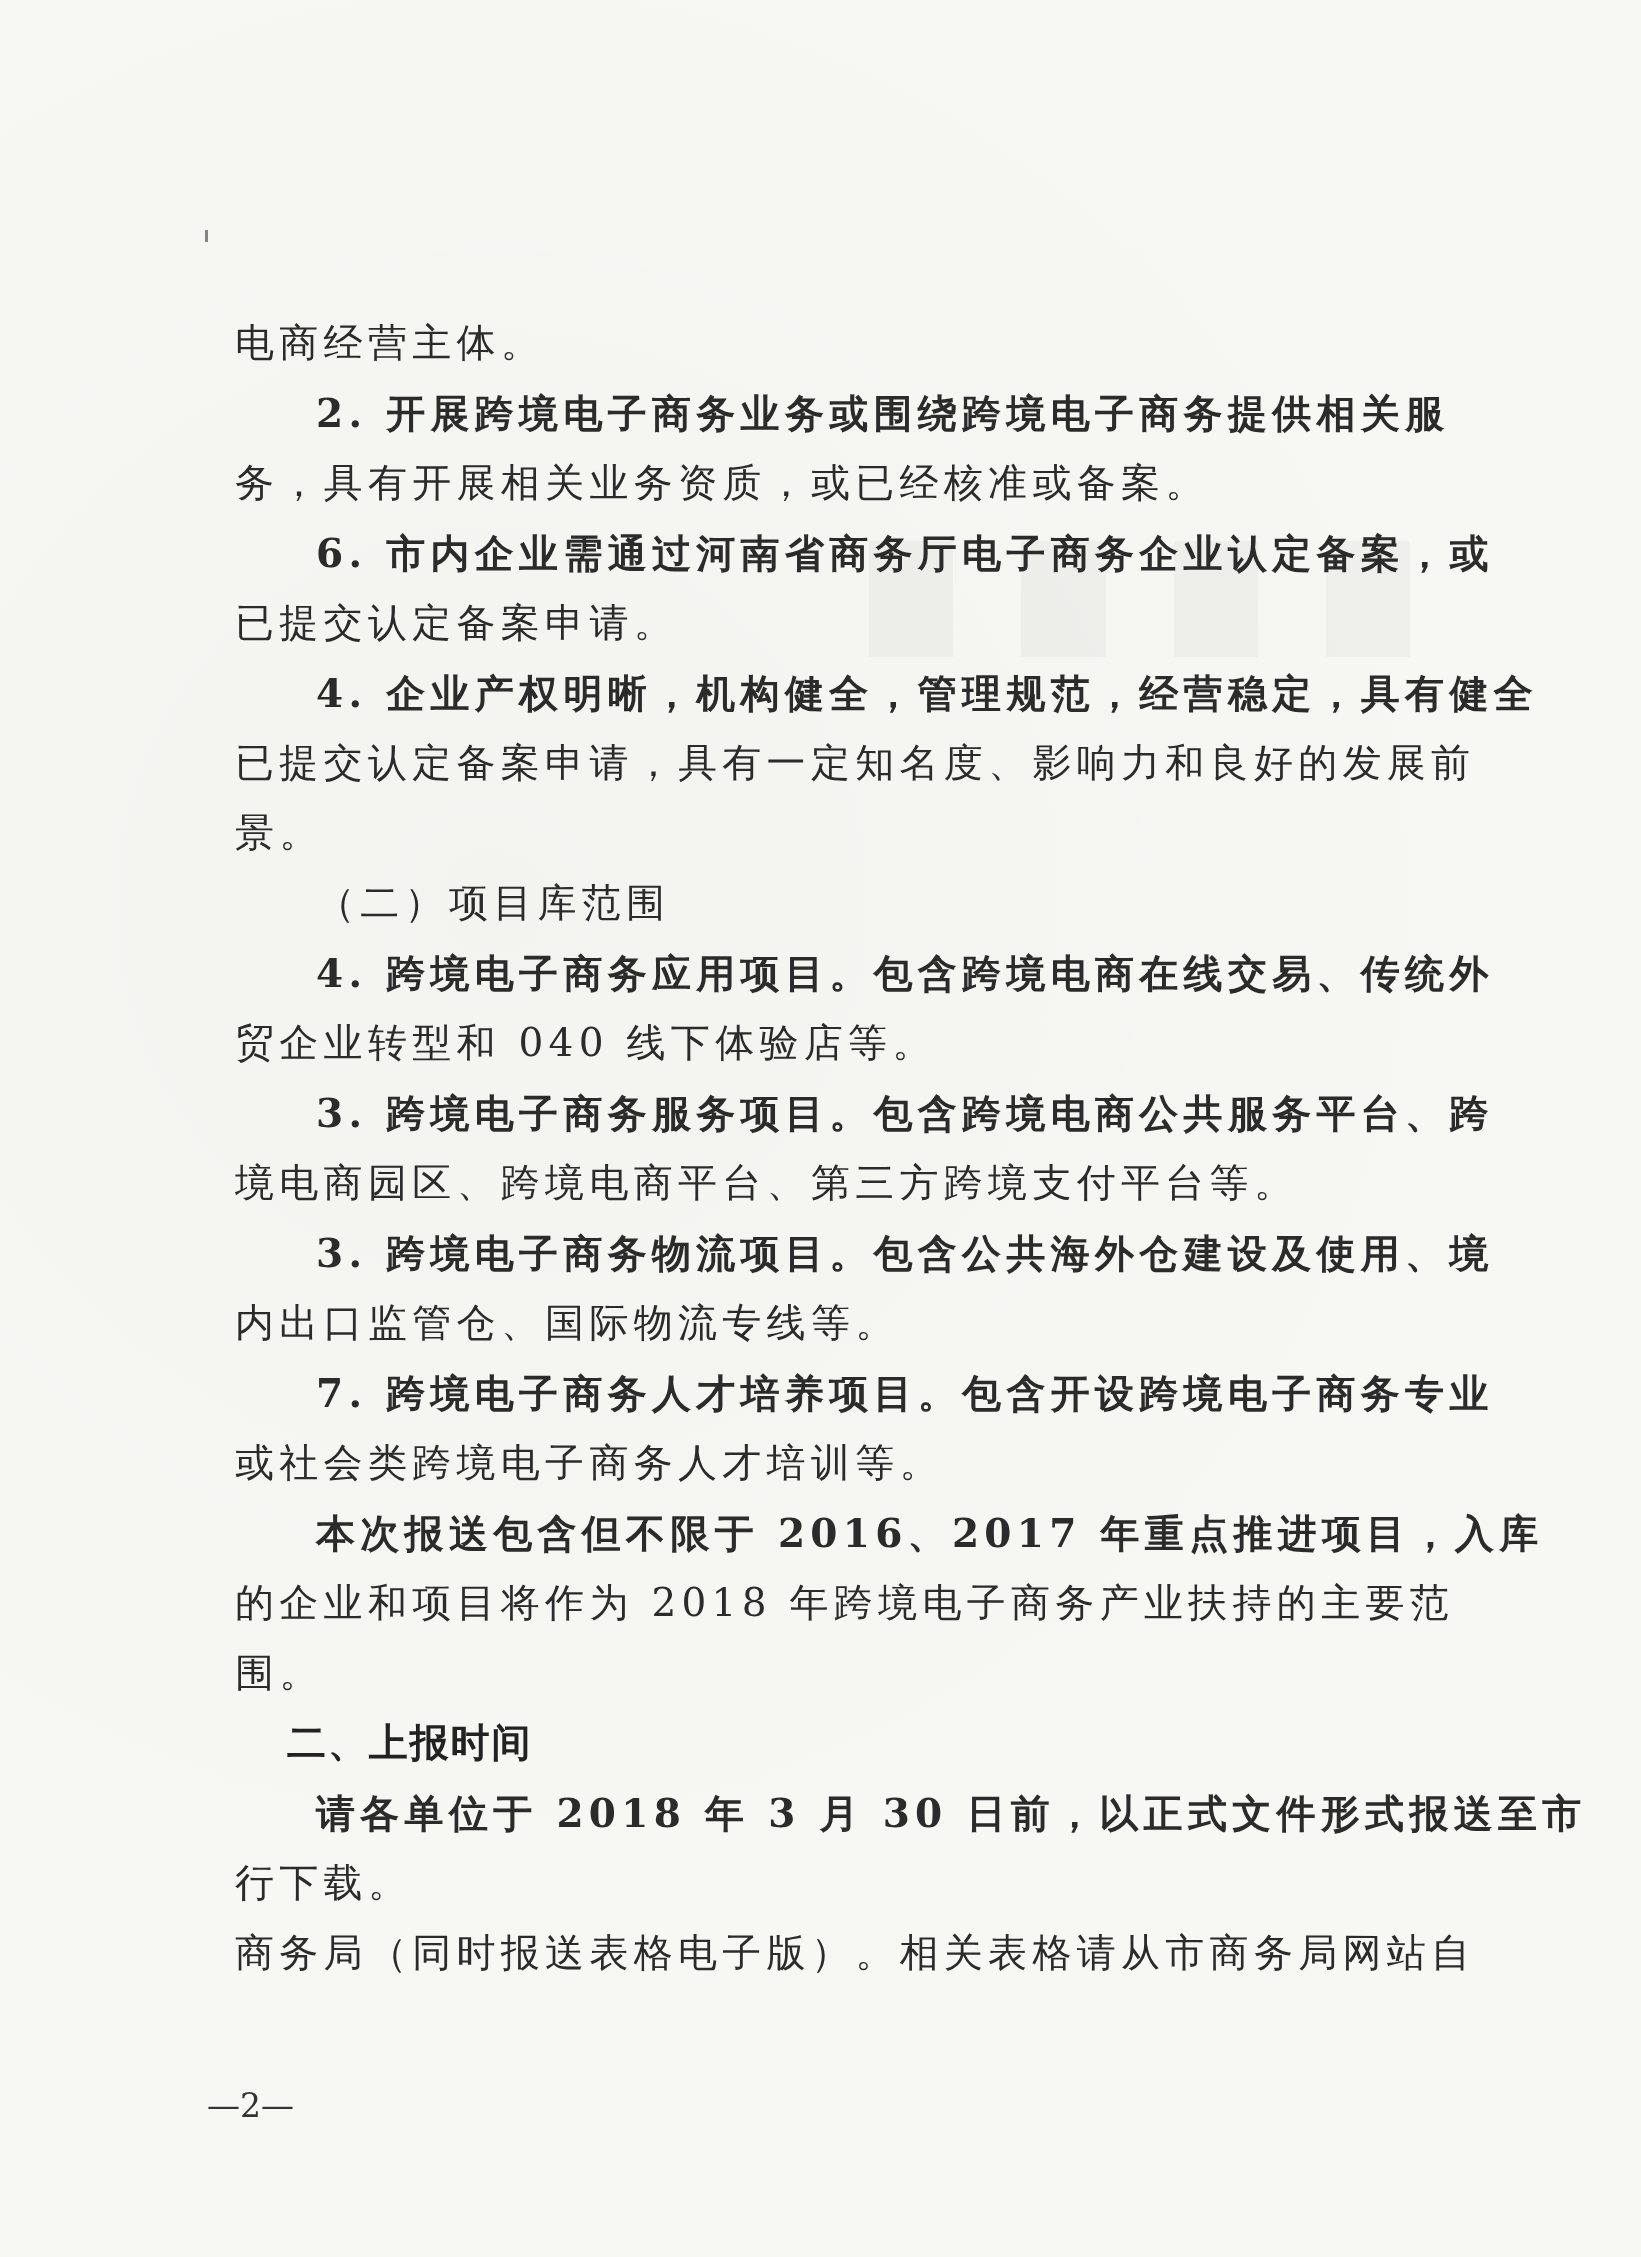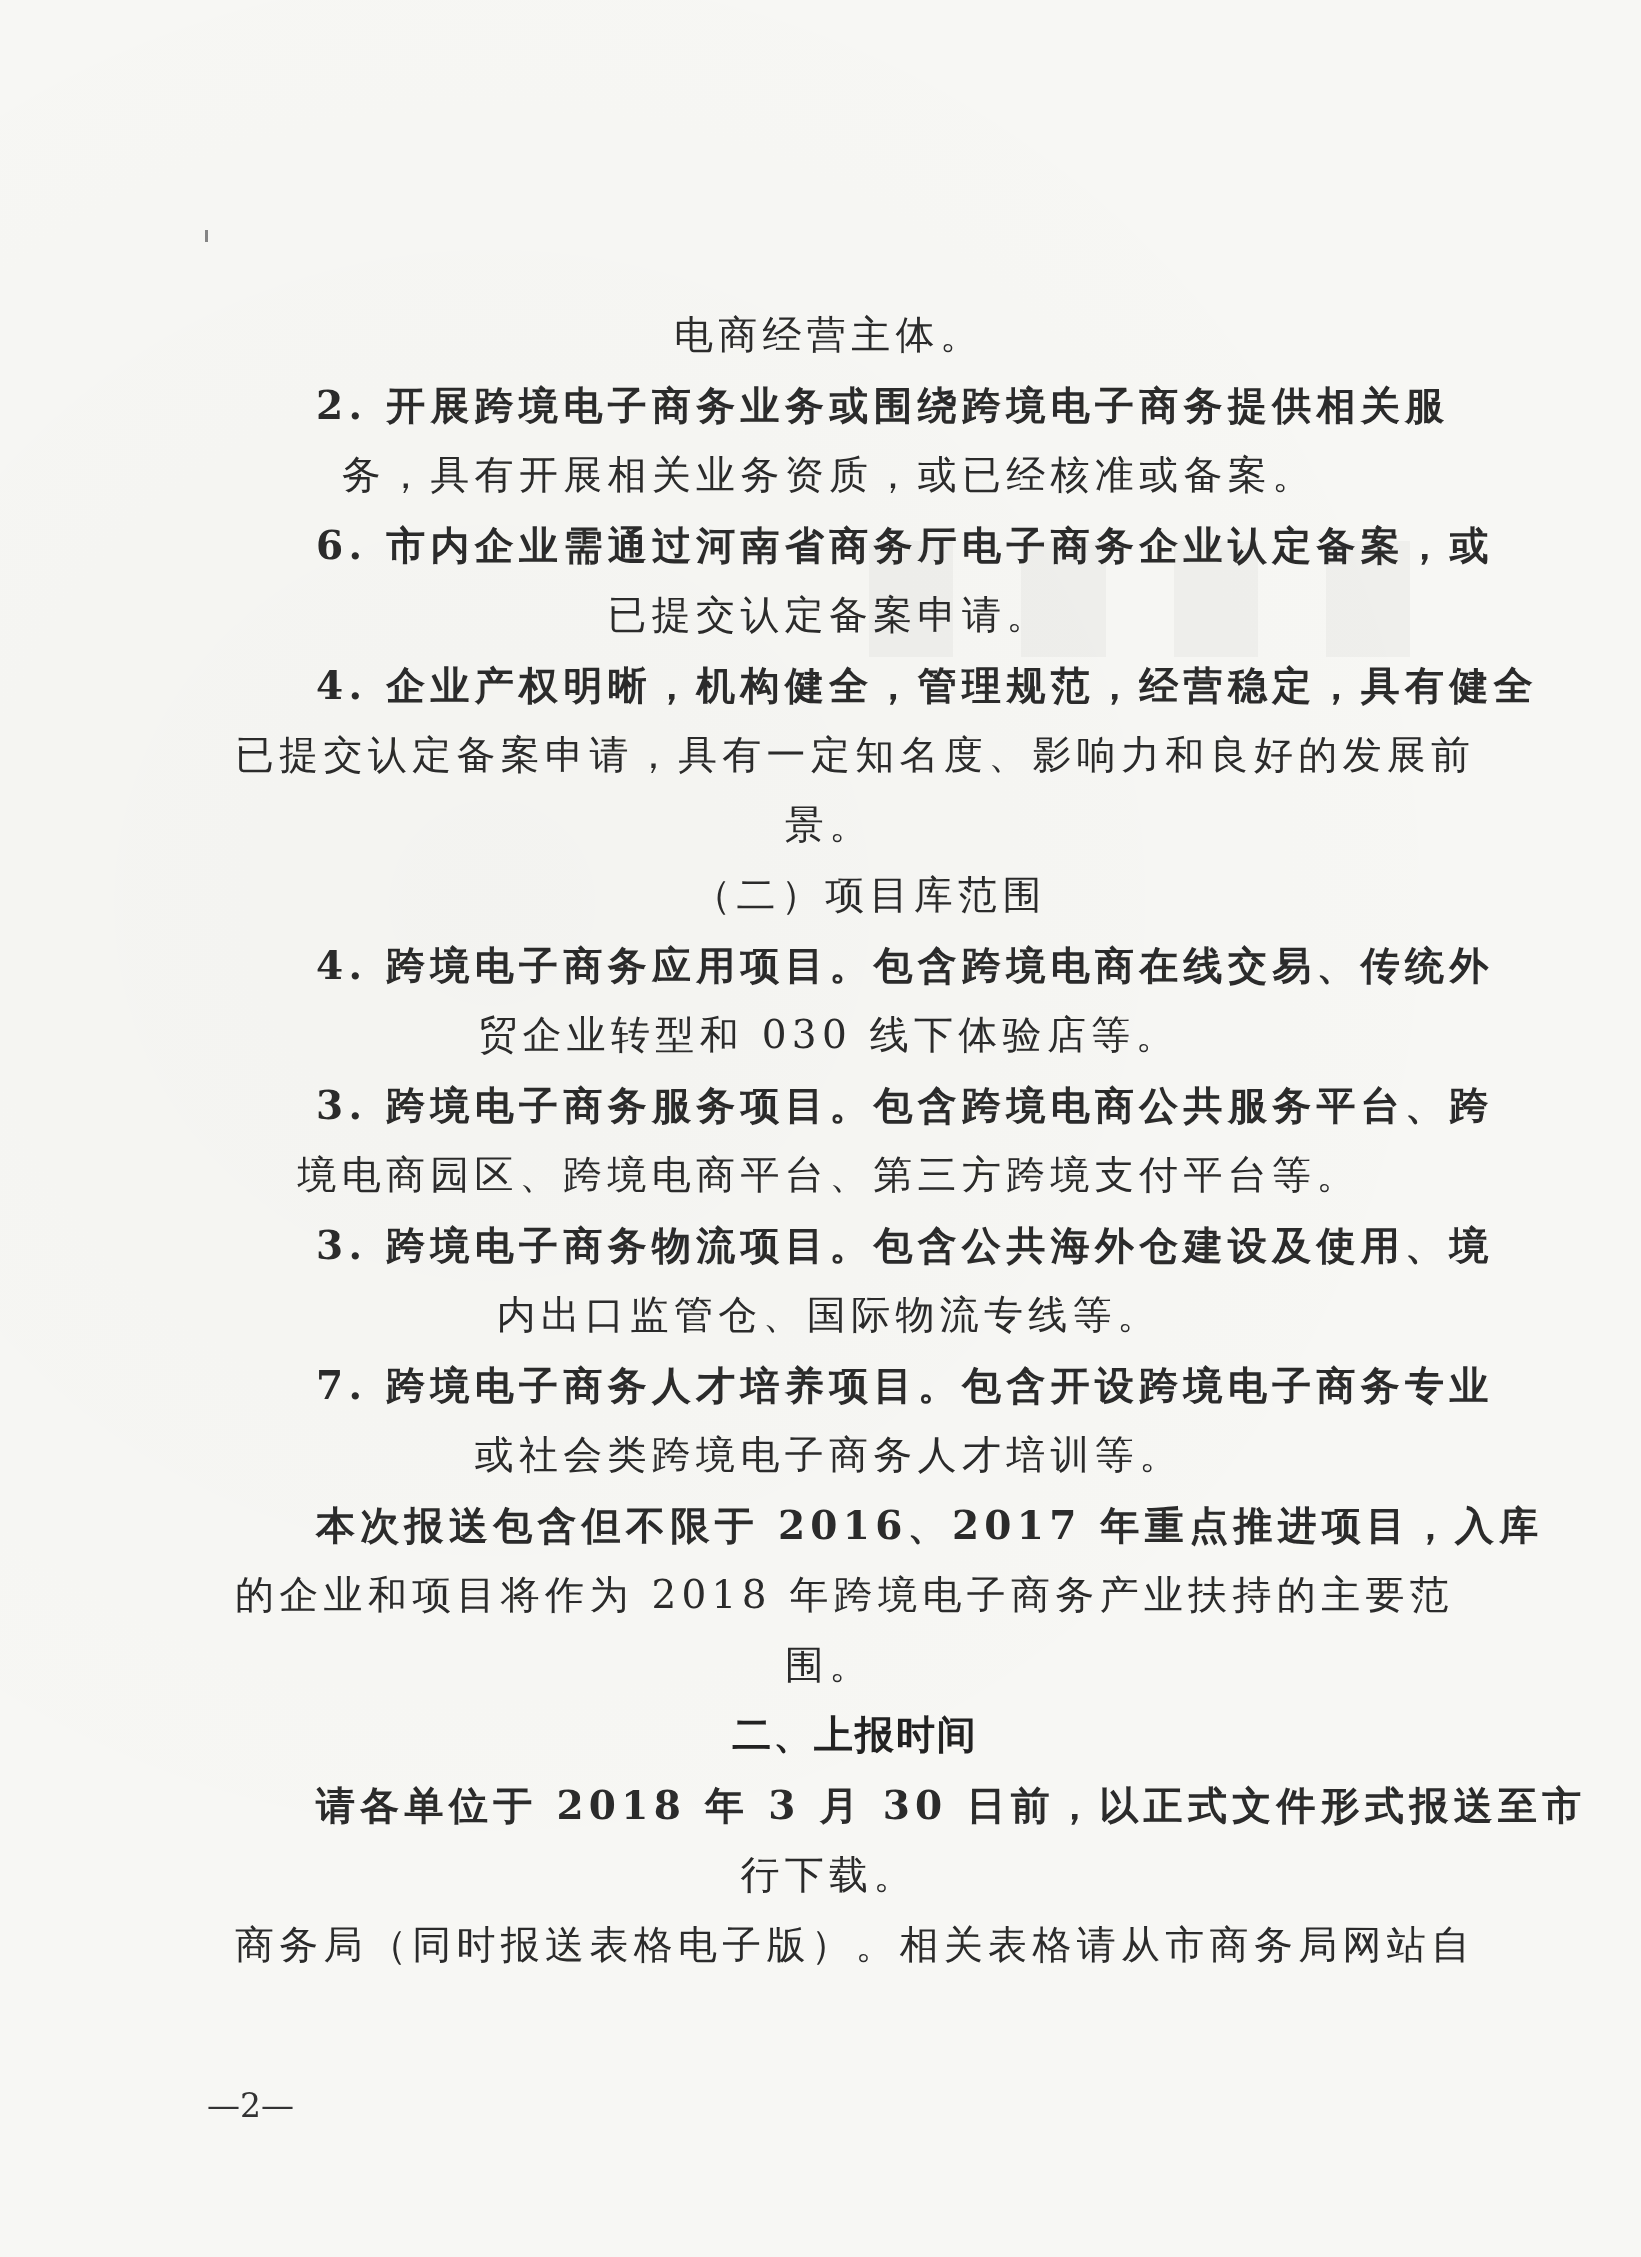--- a/index.html
+++ b/index.html
@@ -47,23 +47,22 @@
       left: 205px;
       top: 230px;
       width: 2.9px;
       height: 11.6px;
       background: #555;
       opacity: 0.7;
     }
     .body-text {
       position: absolute;
       left: 235px;
-      top: 300px;
+      top: 308px;
       width: 1188px;
-      text-align: center;
     }
     .line {
       font-size: 39px;
       line-height: 70px;
       height: 70px;
       letter-spacing: 5.3px;
       white-space: nowrap;
       color: #2b2b2b;
     }
     .indent { padding-left: 81px; font-weight: bold; }
@@ -108,21 +107,21 @@
     <div class="line indent">6. 市内企业需通过河南省商务厅电子商务企业认定备案，或</div>
     <div class="line">已提交认定备案申请。</div>
 
     <div class="line indent">4. 企业产权明晰，机构健全，管理规范，经营稳定，具有健全</div>
     <div class="line">已提交认定备案申请，具有一定知名度、影响力和良好的发展前</div>
     <div class="line">景。</div>
 
     <div class="line subhead">（二）项目库范围</div>
 
     <div class="line indent">4. 跨境电子商务应用项目。包含跨境电商在线交易、传统外</div>
-    <div class="line">贸企业转型和 030 线下体验店等。</div>
+    <div class="line">贸企业转型和 040 线下体验店等。</div>
 
     <div class="line indent">3. 跨境电子商务服务项目。包含跨境电商公共服务平台、跨</div>
     <div class="line">境电商园区、跨境电商平台、第三方跨境支付平台等。</div>
 
     <div class="line indent">3. 跨境电子商务物流项目。包含公共海外仓建设及使用、境</div>
     <div class="line">内出口监管仓、国际物流专线等。</div>
 
     <div class="line indent">7. 跨境电子商务人才培养项目。包含开设跨境电子商务专业</div>
     <div class="line">或社会类跨境电子商务人才培训等。</div>
 

